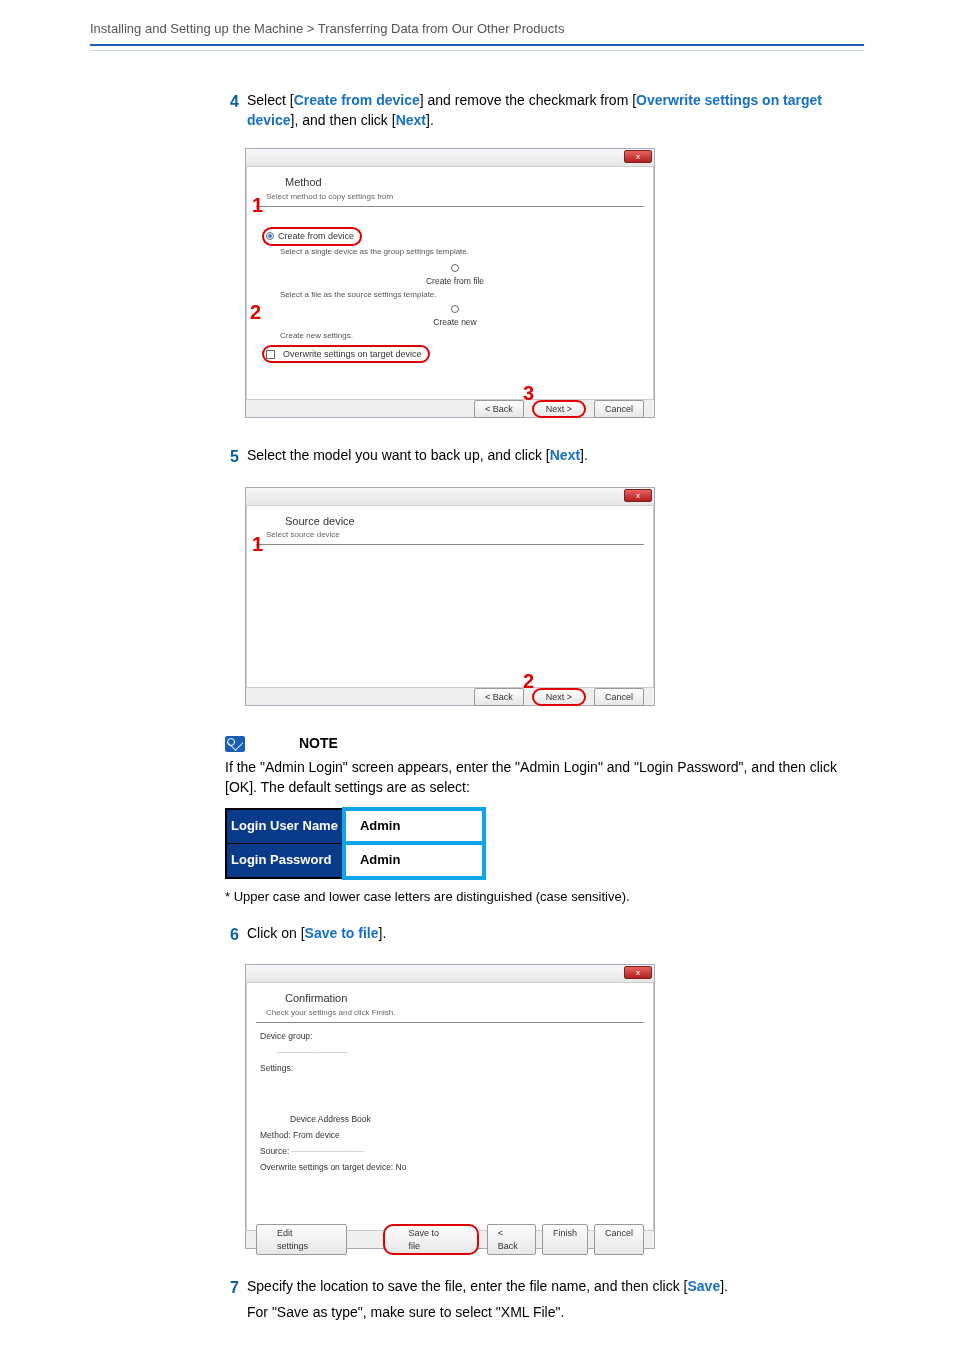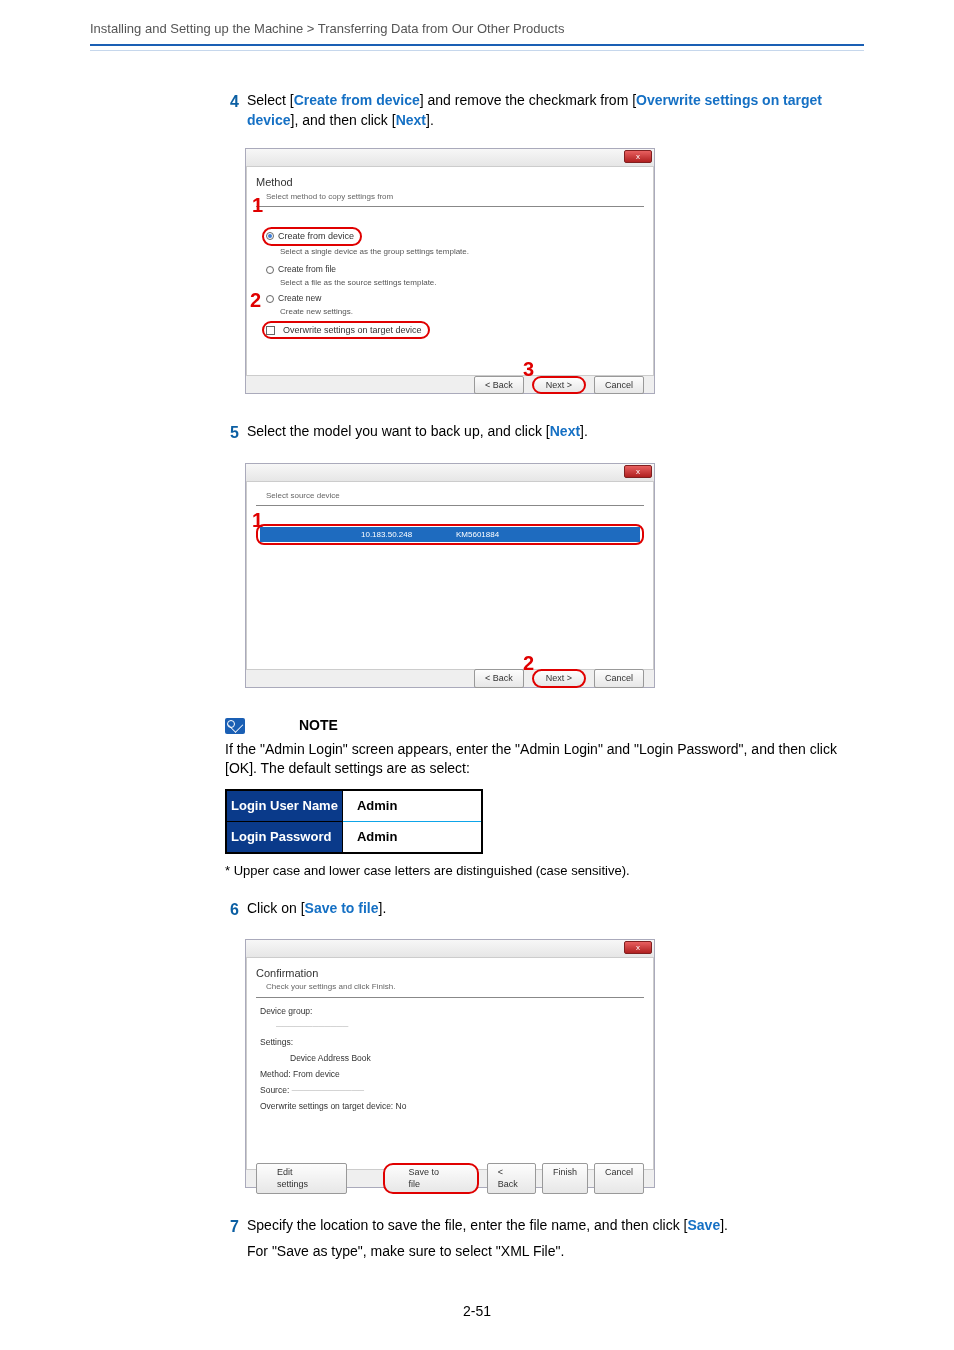--- a/index.html
+++ b/index.html
@@ -84,34 +84,35 @@
     height: 13px;
     background: linear-gradient(#e86060,#b02020);
     border: 1px solid #802020;
     border-radius: 2px;
     color: #fff;
     font-size: 8px;
     text-align: center;
     line-height: 11px;
   }
   .dialog .d-body { padding: 8px 10px 10px 10px; }
-  .d-heading { font-size: 11px; color: #333; }
+  .d-heading { font-size: 11px; color: #333; margin-left: 29px; }
   .d-sub { font-size: 8px; color: #666; padding-left: 10px; }
   .d-area {
     border-top: 1px solid #888;
     margin-top: 4px;
     padding-top: 6px;
     margin-bottom: 4px;
   }
   .radio-line {
     display: flex;
     align-items: center;
     gap: 4px;
     padding: 1px 0 1px 10px;
     font-size: 8.5px;
+    flex-direction: column;
   }
   .radio-dot {
     width: 8px; height: 8px; border-radius: 50%; border:1px solid #666; background:#fff; display:flex; align-items:center; justify-content:center;
   }
   .radio-dot.sel::after { content:""; width:4px; height:4px; background:#3a7dd8; border-radius:50%; }
   .desc-line { padding-left: 24px; font-size: 8px; color:#555; }
   .checkbox-box { width:9px; height:9px; border:1px solid #666; background:#fff; }
   .ring-red {
     border: 2px solid #e00000;
     border-radius: 10px;
@@ -190,21 +191,21 @@
     background: #0a3a8a;
     color:#fff;
     font-weight: bold;
     text-align: left;
     padding: 6px 4px;
     border: 1px solid #000;
     font-size: 13px;
   }
   .login-table td {
     padding: 6px 14px;
-    border: 1px solid #0ea5e9;
+    border: 4px solid #0ea5e9;
     font-weight: bold;
     width: 140px;
     font-size: 13px;
   }
   .footnote { font-size: 13px; margin-top:8px;}
 
   
   .conf-line { font-size: 8.5px; padding: 2px 0 2px 4px; color:#333; }
 
   .page-num {
@@ -286,35 +287,24 @@
         <span>Select the model you want to back up, and click [</span><span class="kw-blue">Next</span><span>].</span>
       </div>
     </div>
   </div>
 
   <div class="dialog">
     <div class="titlebar">
       <span class="win-close">x</span>
     </div>
     <div class="d-body" style="position:relative;">
+      <div class="d-heading">Source device</div>
       <div class="d-sub">Select source device</div>
       <span class="big-num" style="left:6px; top:28px;">1</span>
       <div class="d-area" style="padding-top:18px;">
-        <div class="src-ring-row">
-          <table class="src-table">
-            <tbody>
-                <tr class="src-row-sel">
-              <td style="width:25%;"></td>
-              <td style="width:25%;">10.183.50.248</td>
-              <td style="width:25%;">KM5601884</td>
-              <td style="width:25%;"></td>
-            </tr>
-          </tbody>
-            </table>
-        </div>
         <div style="height:110px;"></div>
         <span class="big-num" style="right:120px; bottom:-4px;">2</span>
       </div>
     </div>
     <div class="footer">
       <span class="dbtn">&lt; Back</span>
       <span class="dbtn ringed">Next &gt;</span>
       <span class="dbtn">Cancel</span>
     </div>
   </div>
@@ -355,21 +345,21 @@
     <div class="titlebar">
       <span class="win-close">x</span>
     </div>
     <div class="d-body">
       <div class="d-heading">Confirmation</div>
       <div class="d-sub">Check your settings and click Finish.</div>
       <div class="d-area">
         <div class="conf-line">Device group:</div>
         <div class="conf-line" style="padding-left:20px; color:#bbb;">────────────</div>
         <div class="conf-line">Settings:</div>
-        <div class="conf-line" style="padding-left:34px;">Device Address Book</div>
+        <div class="conf-line" style="padding-left:34px;margin-top:36px;">Device Address Book</div>
         <div class="conf-line">Method: From device</div>
         <div class="conf-line">
           <span>Source:</span> <span style="color:#bbb;">────────────</span>
         </div>
         <div class="conf-line">Overwrite settings on target device: No</div>
         <div style="height:40px;"></div>
       </div>
     </div>
     <div class="footer" style="justify-content:space-between;">
       <div style="display:flex; gap:36px; align-items:center;">

